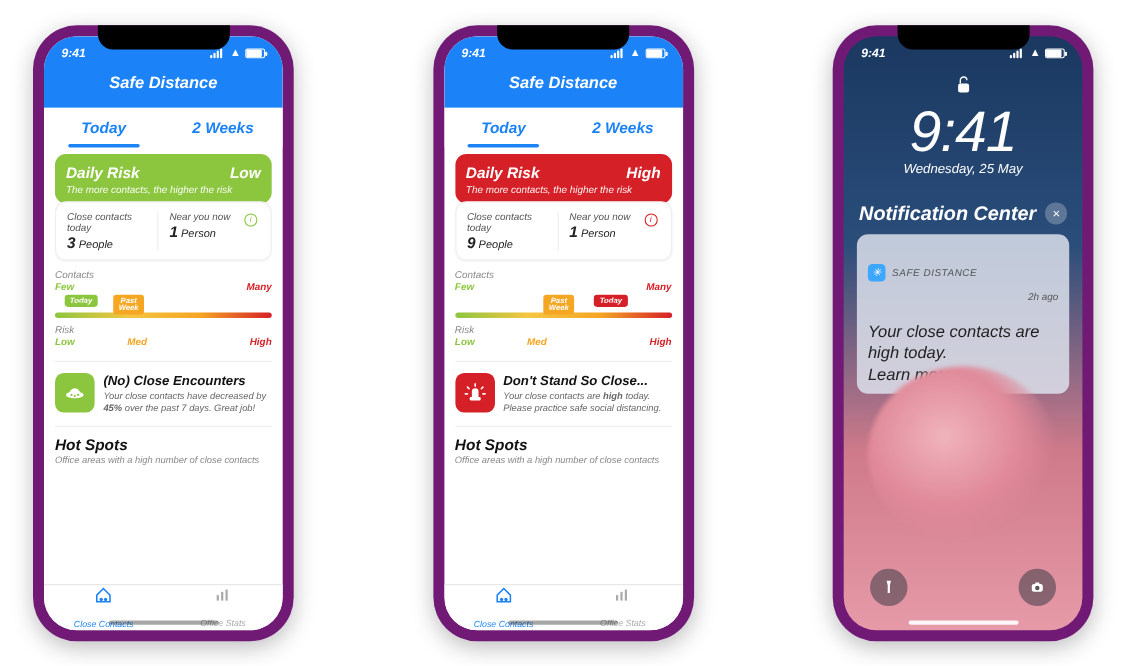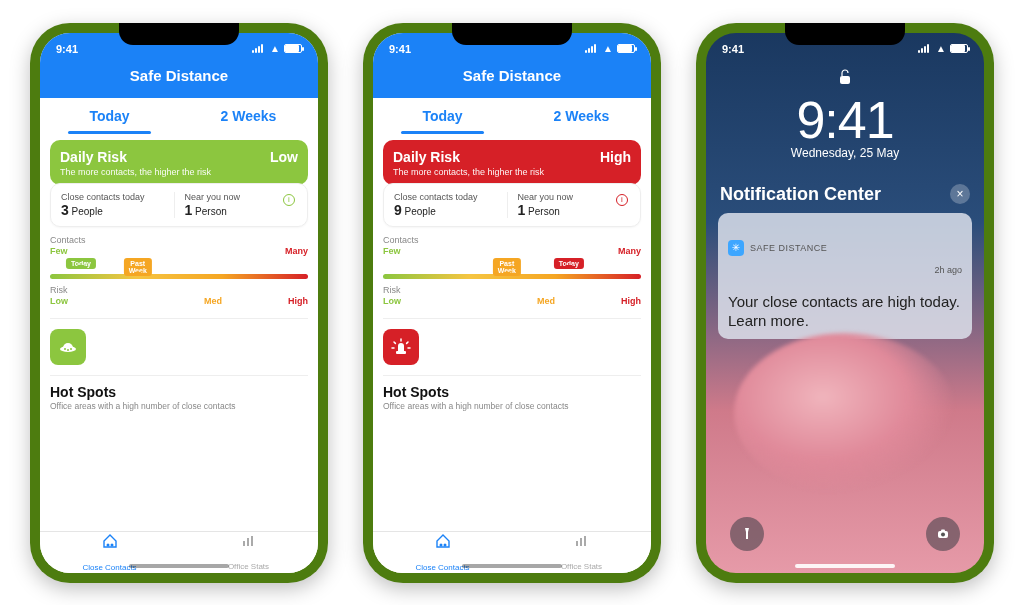--- a/index.html
+++ b/index.html
@@ -4,24 +4,25 @@
 <style>
   * { box-sizing: border-box; margin: 0; padding: 0; }
   body {
     width: 1024px; height: 605px;
     background: #fff;
     font-family: -apple-system, "Helvetica Neue", Arial, sans-serif;
     display: flex; justify-content: space-between; align-items: center;
     padding: 20px 30px;
   }
   .phone {
-    width: 298px; height: 560px;
-    background: #4d7c0f; border-radius: 40px;
+    width: 237px; height: 560px;
+    background: #701a75; border-radius: 40px;
     padding: 10px; position: relative;
     box-shadow: 0 6px 20px rgba(0,0,0,.25);
+    font-style: italic;
   }
   .phone .screen {
     width: 100%; height: 100%;
     background: #fff; border-radius: 30px;
     overflow: hidden; position: relative;
     display: flex; flex-direction: column;
   }
   .notch {
     position: absolute; top: 0; left: 50%; transform: translateX(-50%);
     width: 120px; height: 22px; background: #000;
@@ -60,21 +61,21 @@
   .stat-val b { font-size:14px; font-weight:700; }
   .info-dot { position:absolute; right:2px; top:2px; width:12px; height:12px; border-radius:50%; border:1.2px solid; font-size:8px; line-height:10px; text-align:center; }
   .low .info-dot { color:#8cc63f; border-color:#8cc63f; }
   .high .info-dot { color:#d62027; border-color:#d62027; }
 
   .gauge-block { margin-top:8px; }
   .gauge-label { font-size:9px; color:#888; }
   .gauge-ends { display:flex; justify-content:space-between; font-size:9px; font-weight:600; margin-top:1px; }
   .g-few{color:#8cc63f;} .g-many{color:#d62027;} .g-med{color:#f5a623;}
   .gauge-bar { height:5px; border-radius:3px; background:linear-gradient(90deg,#8cc63f,#f5c542,#f5a623,#d62027); margin-top:18px; position:relative; }
-  .gauge-ends.three span { flex:1; text-align:right; }
+  .gauge-ends.three span { flex:1; text-align:left; }
   .gauge-ends.three span:first-child{text-align:left;} .gauge-ends.three span:last-child{text-align:right;}
   .marker { position:absolute; top:-16px; transform:translateX(-50%); color:#fff; font-size:7px; font-weight:600; padding:2px 5px; border-radius:3px; white-space:nowrap; text-align:center; line-height:1.05; }
   .marker::after { content:''; position:absolute; bottom:-4px; left:50%; transform:translateX(-50%); border:4px solid transparent; border-top-color:inherit; }
   .m-green{background:#8cc63f;} .m-green::after{border-top-color:#8cc63f;}
   .m-orange{background:#f5a623;} .m-orange::after{border-top-color:#f5a623;}
   .m-red{background:#d62027;} .m-red::after{border-top-color:#d62027;}
 
   .advice { display:flex; gap:8px; margin-top:12px; padding-top:10px; border-top:1px solid #eee; align-items:flex-start; }
   .adv-icon { width:36px; height:36px; border-radius:8px; display:flex; align-items:center; justify-content:center; flex-shrink:0; }
   .low .adv-icon { background:#8cc63f; }
@@ -181,20 +182,24 @@
         <div class="advice">
           <div class="adv-icon">
             <svg width="22" height="22" viewBox="0 0 22 22">
                 <ellipse cx="11" cy="13" rx="8" ry="3" fill="#fff"></ellipse>
                 <path d="M6 12a5 5 0 0110 0" fill="#fff"></path>
                 <circle cx="8" cy="13" r="1" fill="#8cc63f"></circle>
                 <circle cx="11" cy="14" r="1" fill="#8cc63f"></circle>
                 <circle cx="14" cy="13" r="1" fill="#8cc63f"></circle>
               </svg>
           </div>
+          <div>
+            <div class="adv-title">(No) Close Encounters</div>
+            <div class="adv-body">Your close contacts have decreased by <b>45%</b> over the past 7 days. Great job!</div>
+          </div>
         </div>
         <div class="hotspots">
           <div class="hs-title">Hot Spots</div>
           <div class="hs-sub">Office areas with a high number of close contacts</div>
         </div>
       </div>
       <div class="tabbar">
         <div class="tb-item active">
           <svg width="18" height="16" viewBox="0 0 18 16">
               <path d="M3 8l6-6 6 6v6H3V8z" fill="none" stroke="currentColor" stroke-width="1.4"></path>
@@ -278,20 +283,24 @@
             </div>
         </div>
         <div class="advice">
           <div class="adv-icon">
             <svg width="22" height="22" viewBox="0 0 22 22">
                 <rect x="6" y="15" width="10" height="3" rx="1" fill="#fff"></rect>
                 <path d="M8 15V10a3 3 0 016 0v5" fill="#fff"></path>
                 <path d="M11 3v2M4 6l1.4 1.4M18 6l-1.4 1.4M2 12h2M18 12h2" stroke="#fff" stroke-width="1.5" stroke-linecap="round"></path>
               </svg>
           </div>
+          <div>
+            <div class="adv-title">Don't Stand So Close...</div>
+            <div class="adv-body">Your close contacts are <b>high</b> today. Please practice safe social distancing.</div>
+          </div>
         </div>
         <div class="hotspots">
           <div class="hs-title">Hot Spots</div>
           <div class="hs-sub">Office areas with a high number of close contacts</div>
         </div>
       </div>
       <div class="tabbar">
         <div class="tb-item active">
           <svg width="18" height="16" viewBox="0 0 18 16">
               <path d="M3 8l6-6 6 6v6H3V8z" fill="none" stroke="currentColor" stroke-width="1.4"></path>

